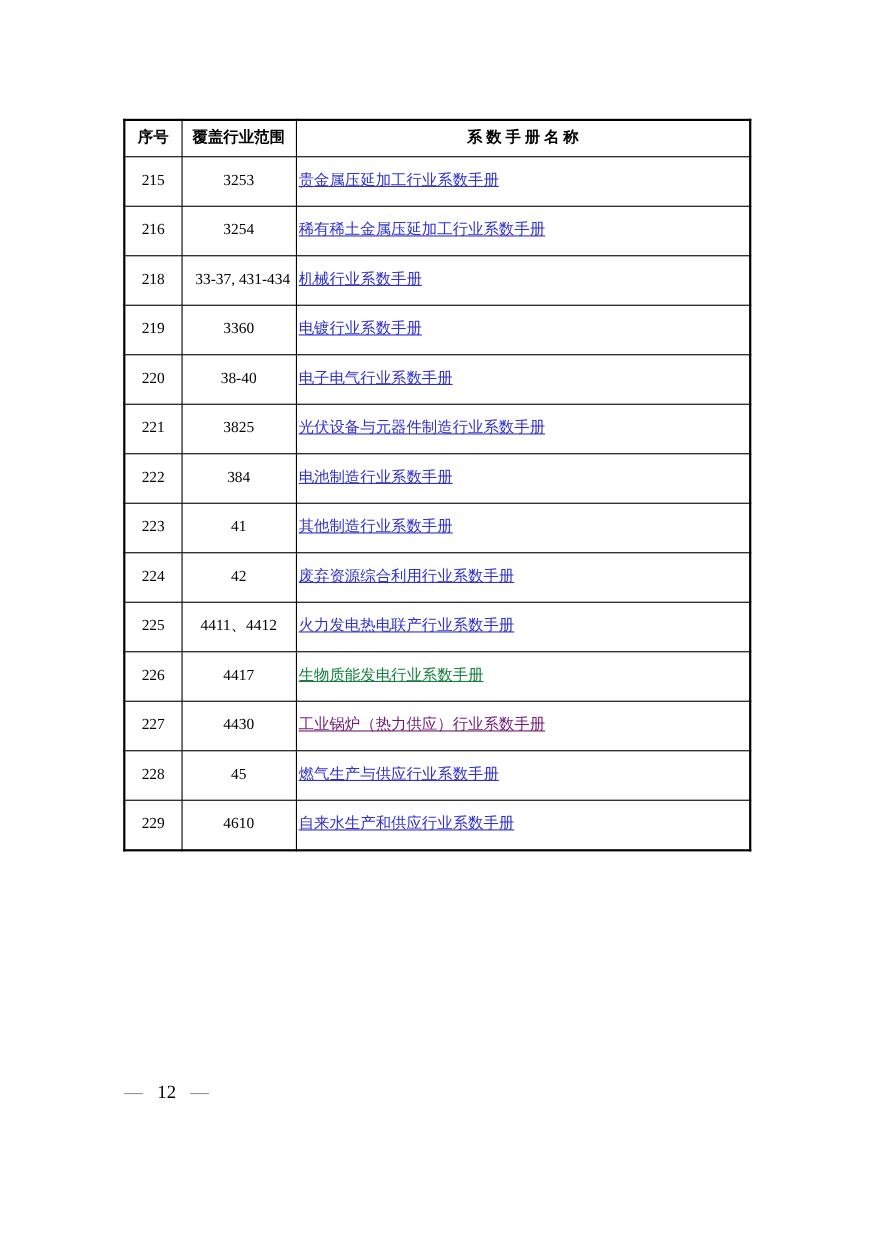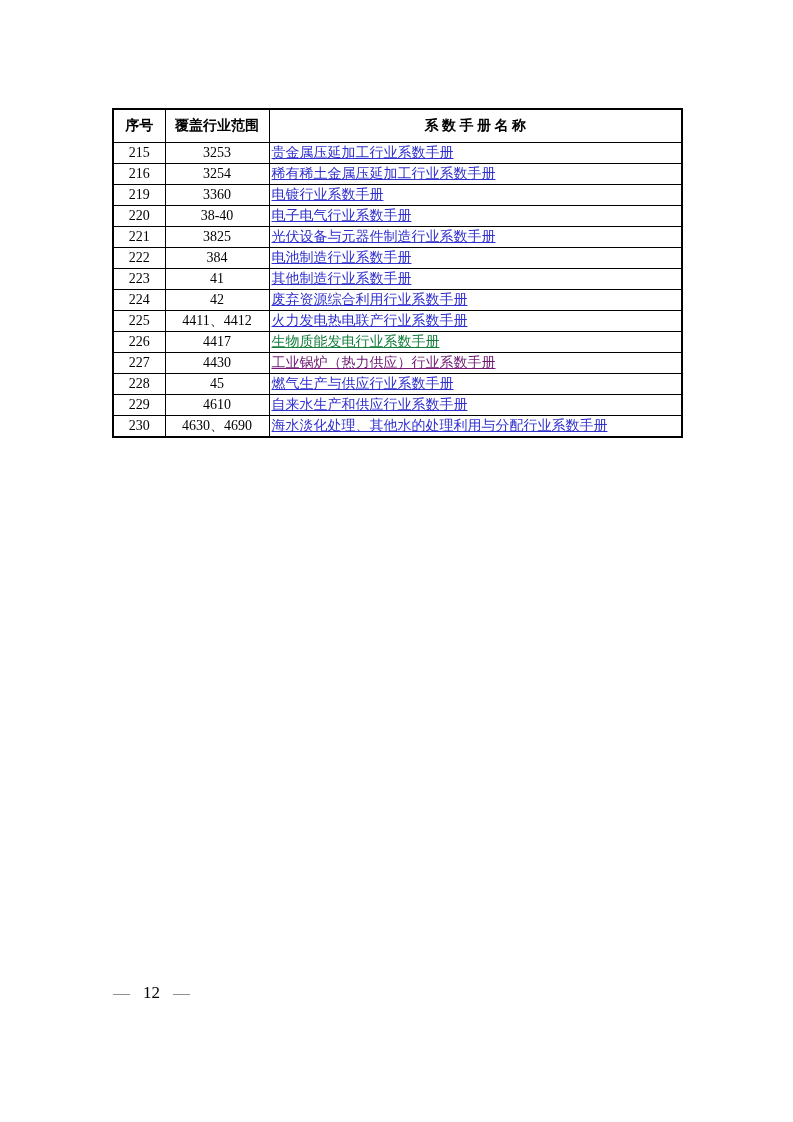--- a/index.html
+++ b/index.html
@@ -34,21 +34,21 @@
     white-space: nowrap;
   }
   .manual-table th {
     height: 32px;
     font-weight: bold;
     text-align: center;
     padding: 0;
   }
   .manual-table td {
     height: 20px;
-    padding: 0;
+    padding: 12px;
   }
   .manual-table td.col-no,
   .manual-table td.col-scope {
     text-align: center;
   }
   .manual-table td.col-name {
     text-align: left;
     padding-left: 2px;
   }
   .manual-table a.manual-link {
@@ -97,20 +97,27 @@
       </td>
     </tr>
         <tr>
       <td class="col-no">216</td>
       <td class="col-scope">3254</td>
       <td class="col-name">
         <a class="manual-link" href="#" style="color: rgb(48, 48, 207); margin-top: 28px;">稀有稀土金属压延加工行业系数手册</a>
       </td>
     </tr>
         <tr>
+      <td class="col-no">218</td>
+      <td class="col-scope">33-37, 431-434</td>
+      <td class="col-name">
+        <a class="manual-link" href="#" style="color: rgb(48, 48, 207);">机械行业系数手册</a>
+      </td>
+    </tr>
+        <tr>
       <td class="col-no">219</td>
       <td class="col-scope">3360</td>
       <td class="col-name">
         <a class="manual-link" href="#" style="color: rgb(48, 48, 207);">电镀行业系数手册</a>
       </td>
     </tr>
         <tr>
       <td class="col-no">220</td>
       <td class="col-scope">38-40</td>
       <td class="col-name">
@@ -171,27 +178,20 @@
       <td class="col-scope">45</td>
       <td class="col-name">
         <a class="manual-link" href="#" style="color: rgb(48, 48, 207);">燃气生产与供应行业系数手册</a>
       </td>
     </tr>
         <tr>
       <td class="col-no">229</td>
       <td class="col-scope">4610</td>
       <td class="col-name">
         <a class="manual-link" href="#" style="color: rgb(48, 48, 207);">自来水生产和供应行业系数手册</a>
-      </td>
-    </tr>
-        <tr>
-      <td class="col-no">230</td>
-      <td class="col-scope">4630、4690</td>
-      <td class="col-name">
-        <a class="manual-link" href="#" style="color: rgb(48, 48, 207);">海水淡化处理、其他水的处理利用与分配行业系数手册</a>
       </td>
     </tr>
       </tbody>
   </table>
 
   <div class="footer">
     <span class="dash">—</span>
     <span>12</span>
     <span class="dash">—</span>
   </div>

